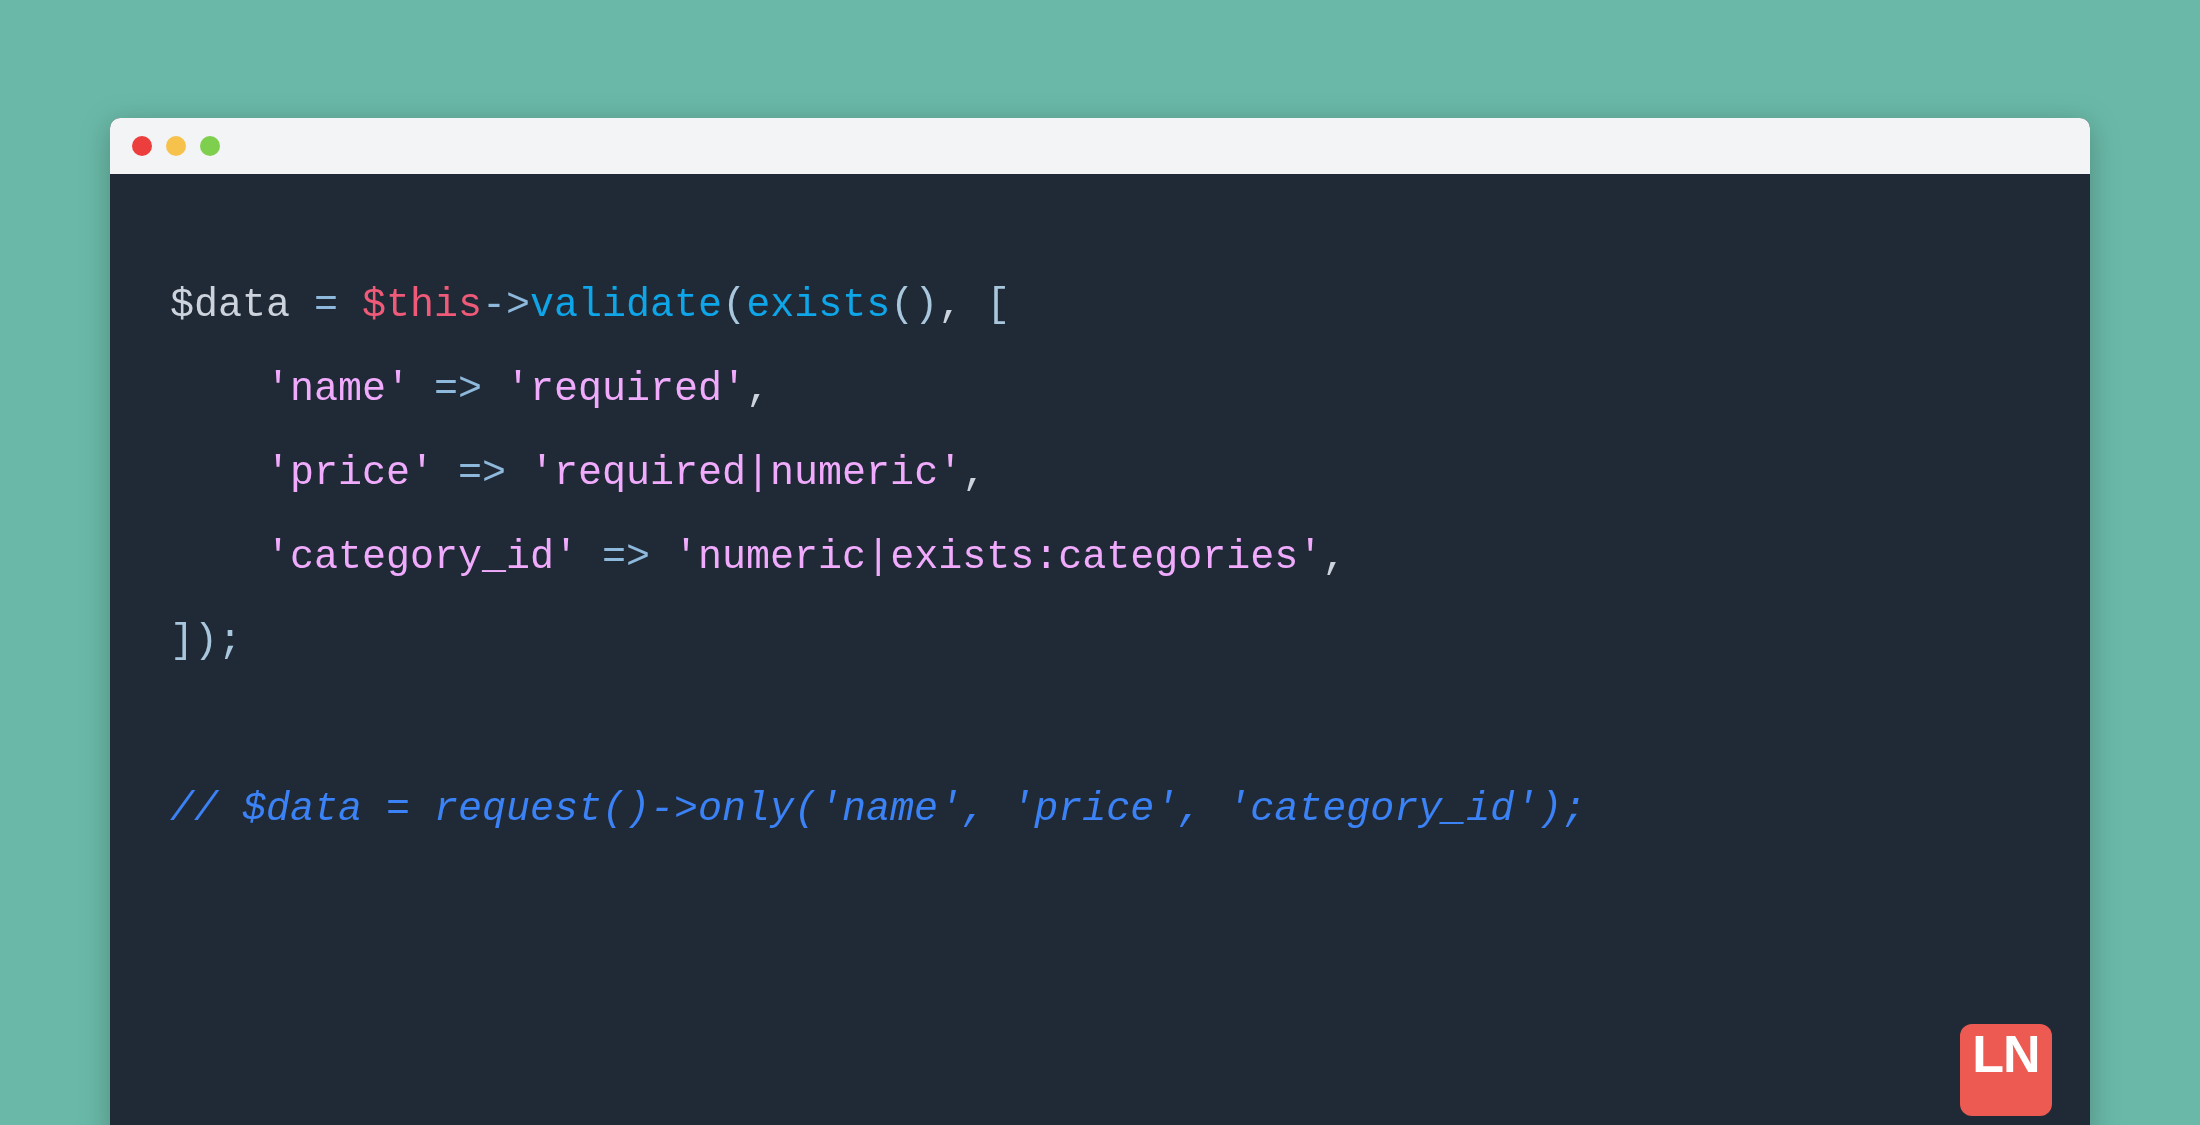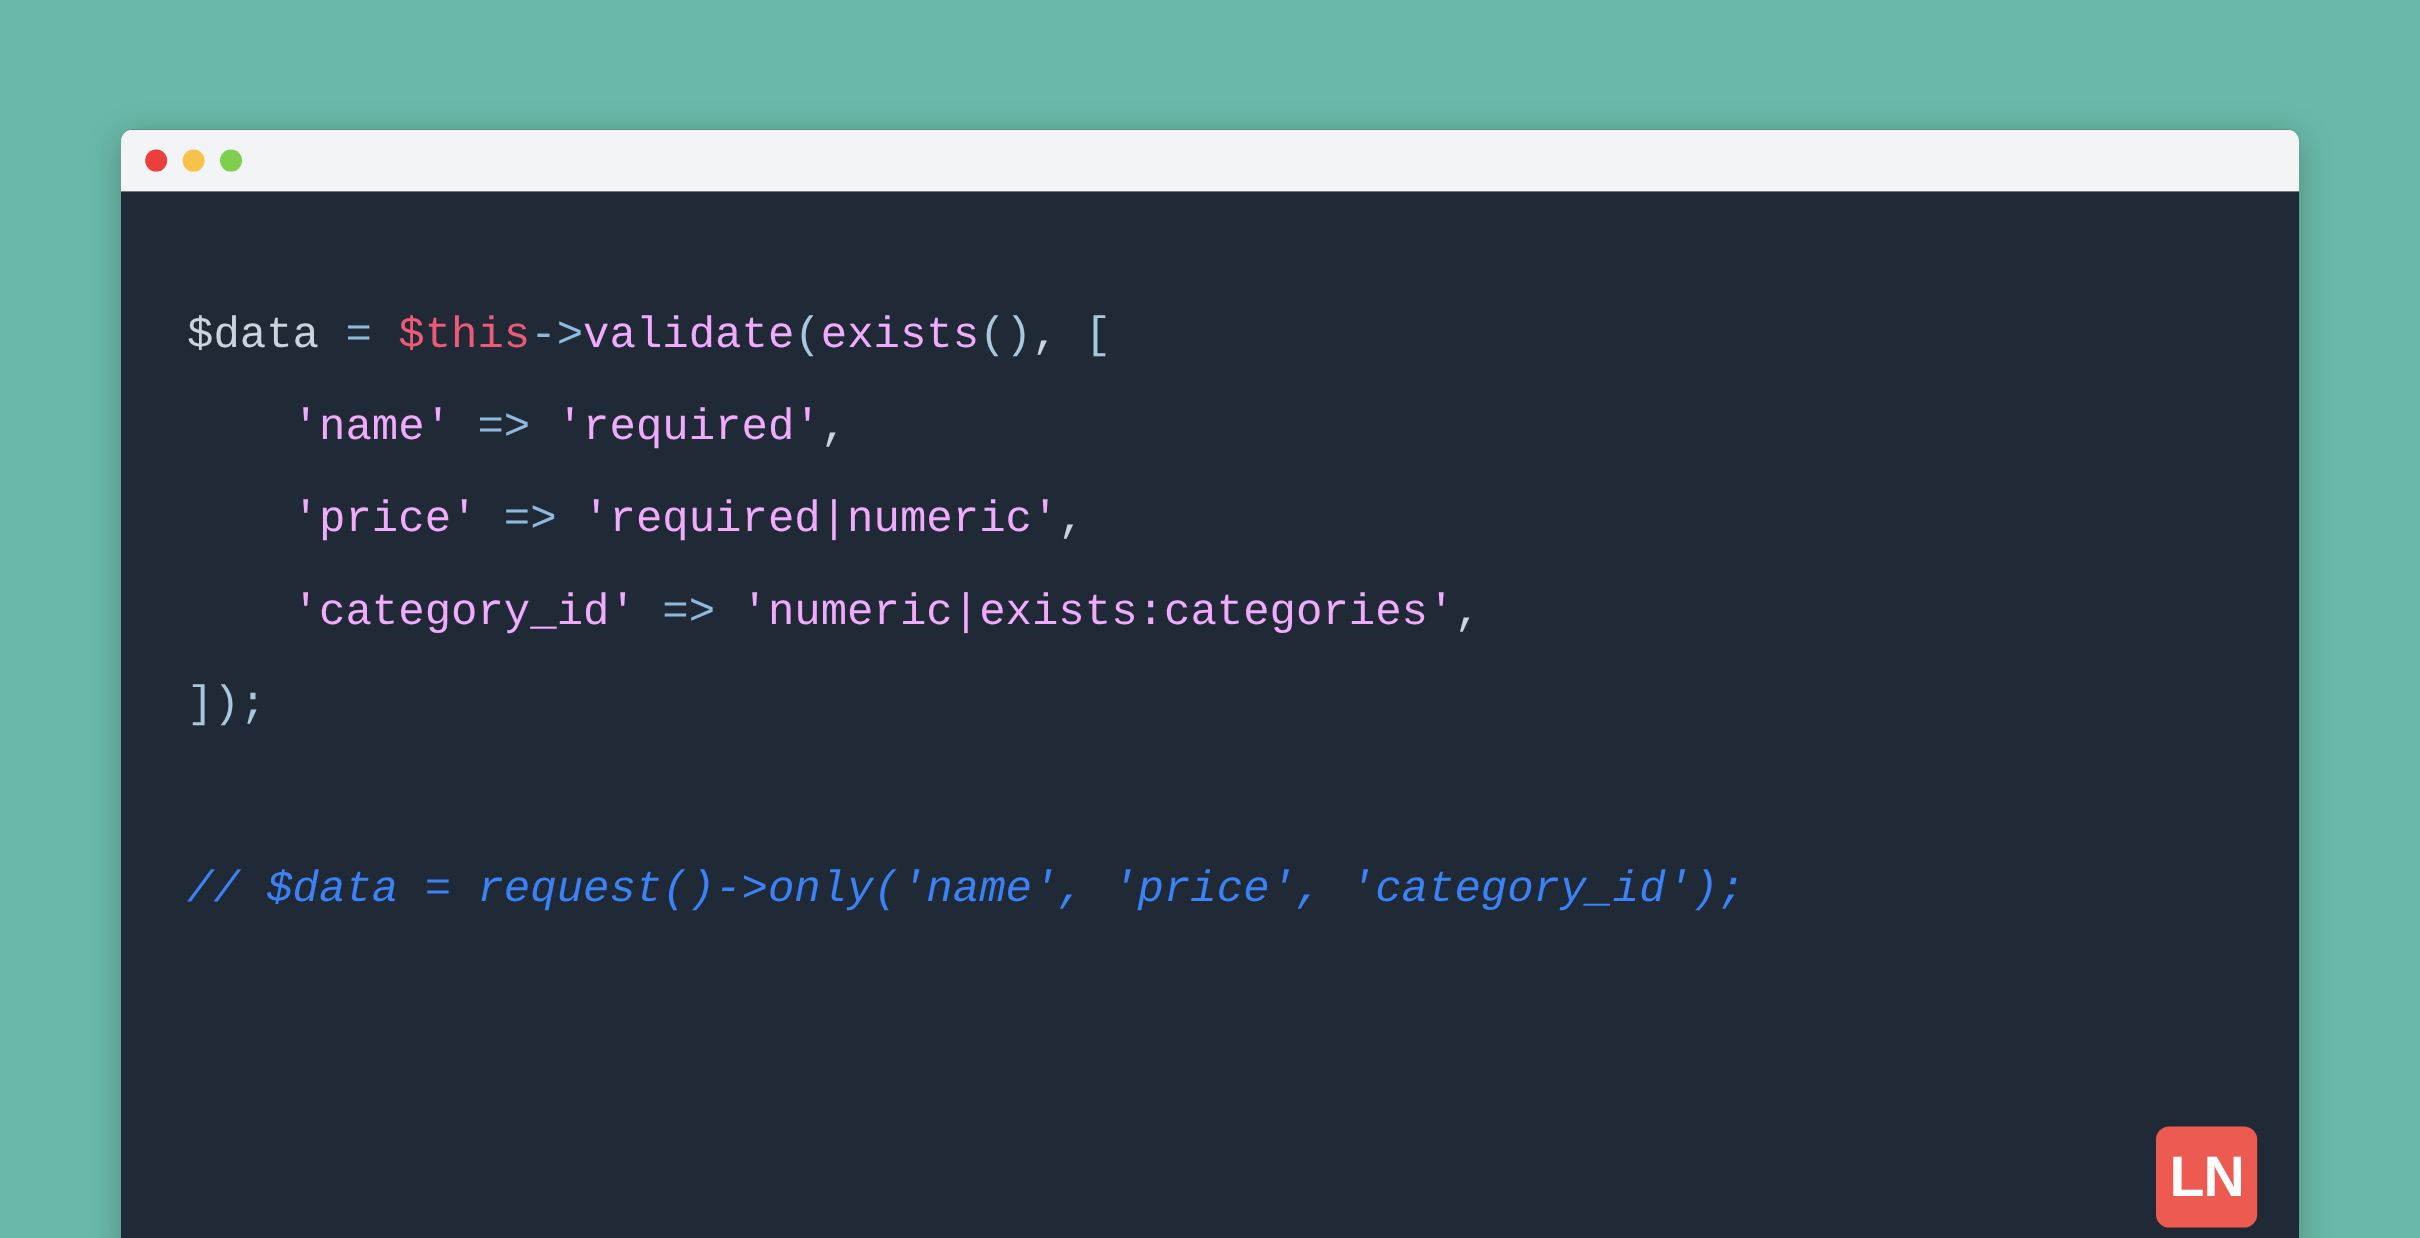--- a/index.html
+++ b/index.html
@@ -44,38 +44,37 @@
   .code-area {
     padding: 90px 60px 0 60px;
     font-size: 40px;
     line-height: 2.1;
     color: #cdd3dc;
     white-space: pre;
   }
 
   .c-var      { color: #cdd3dc; margin-top: 47px; }
   .c-op       { color: #8fb9dc; }
-  .c-func     { color: #f0abfc; }
+  .c-func     { color: #0ea5e9; }
   .c-paren    { color: #a8c6dc; }
   .c-bracket  { color: #a8c6dc; }
   .c-string   { color: #f0abfc; }
   .c-comma    { color: #cdd3dc; }
   .c-comment  { color: #3b82f6; font-style: italic; }
   .c-dollar-this { color: #ef5a78; }
 
   .logo {
     position: absolute;
     right: 38px;
     bottom: 22px;
     width: 92px;
     height: 92px;
     background: #ec5a52;
     border-radius: 12px;
     display: flex;
-    align-items: center;
     justify-content: center;
     color: #fff;
     font-family: "Helvetica Neue", Arial, sans-serif;
     font-weight: 600;
     font-size: 52px;
     letter-spacing: -1px;
   }
 </style>
 </head>
 <body>

